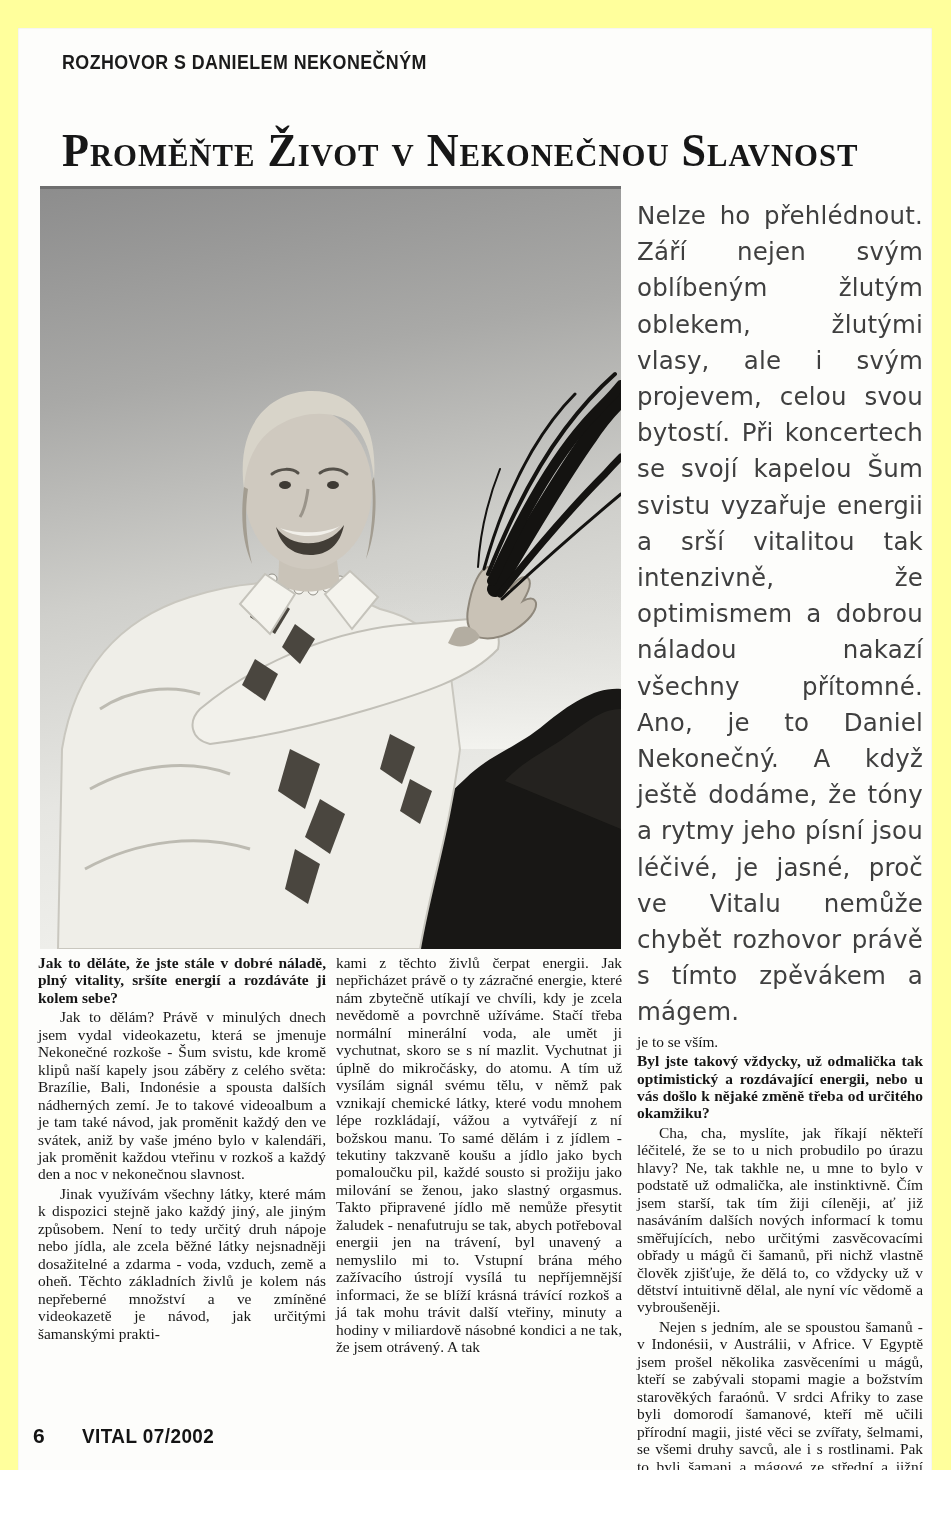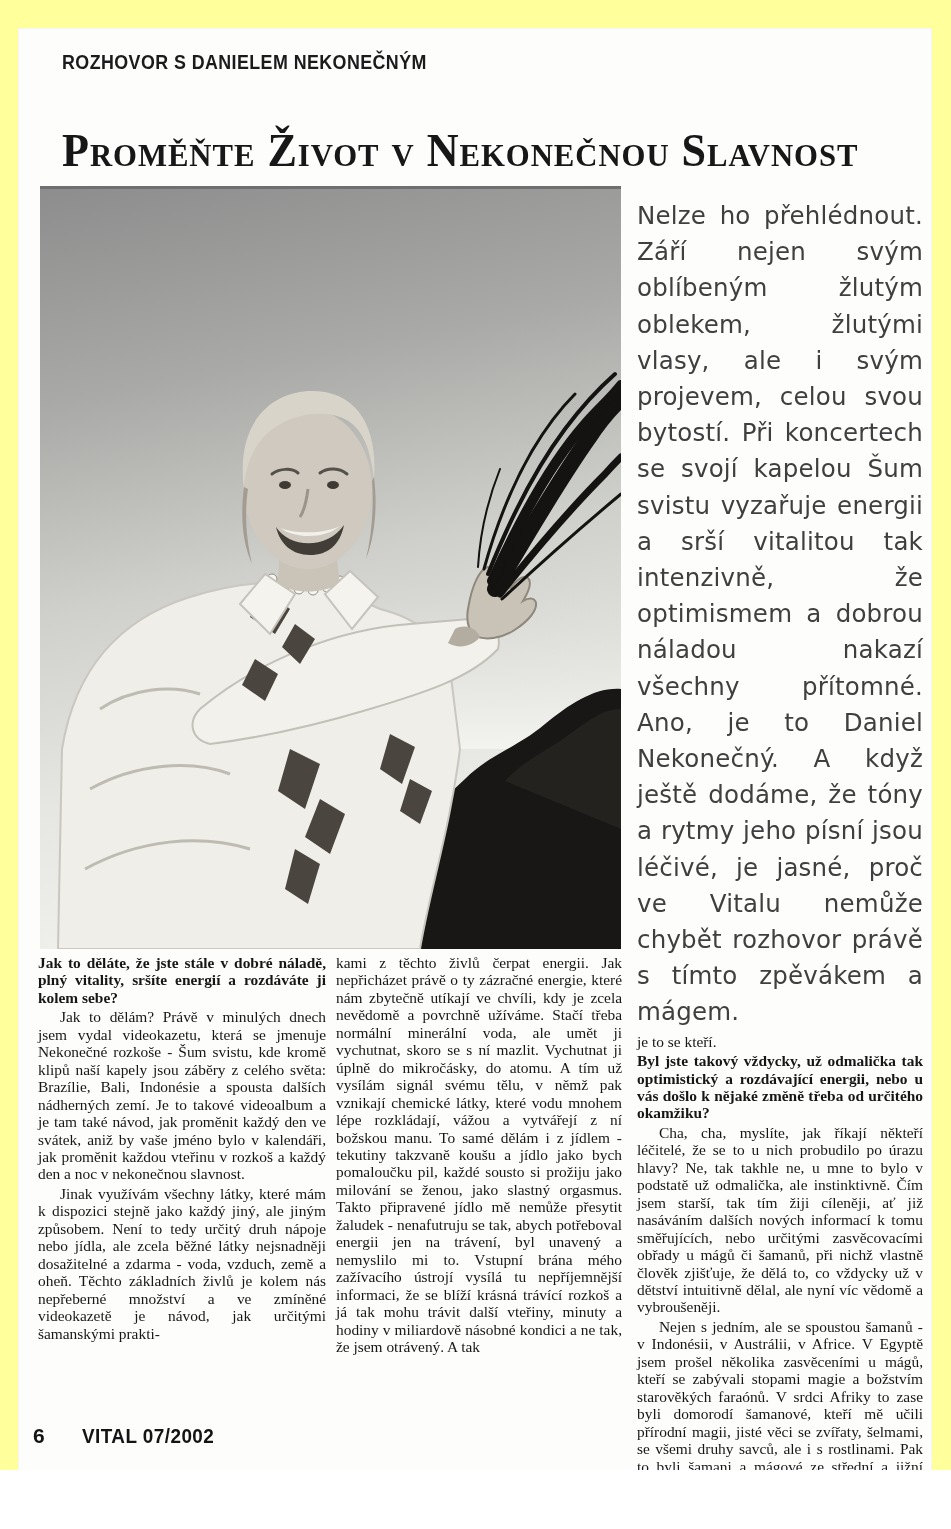--- a/index.html
+++ b/index.html
@@ -175,21 +175,21 @@
       <p class="indent">Jak to dělám? Právě v minulých dnech jsem vydal videokazetu, která se jmenuje Nekonečné rozkoše - Šum svistu, kde kromě klipů naší kapely jsou záběry z celého světa: Brazílie, Bali, Indonésie a spousta dalších nádherných zemí. Je to takové videoalbum a je tam také návod, jak proměnit každý den ve svátek, aniž by vaše jméno bylo v kalendáři, jak proměnit každou vteřinu v rozkoš a každý den a noc v nekonečnou slavnost.</p>
       <p class="indent">Jinak využívám všechny látky, které mám k dispozici stejně jako každý jiný, ale jiným způsobem. Není to tedy určitý druh nápoje nebo jídla, ale zcela běžné látky nejsnadněji dosažitelné a zdarma - voda, vzduch, země a oheň. Těchto základních živlů je kolem nás nepřeberné množství a ve zmíněné videokazetě je návod, jak určitými šamanskými prakti-</p>
     </div>
 
     <div id="col-mid" class="col">
       <p>kami z těchto živlů čerpat energii. Jak nepřicházet právě o ty zázračné energie, které nám zbytečně utíkají ve chvíli, kdy je zcela nevědomě a povrchně užíváme. Stačí třeba normální minerální voda, ale umět ji vychutnat, skoro se s ní mazlit. Vychutnat ji úplně do mikročásky, do atomu. A tím už vysílám signál svému tělu, v němž pak vznikají chemické látky, které vodu mnohem lépe rozkládají, vážou a vytvářejí z ní božskou manu. To samé dělám i z jídlem - tekutiny takzvaně koušu a jídlo jako bych pomaloučku pil, každé sousto si prožiju jako milování se ženou, jako slastný orgasmus. Takto připravené jídlo mě nemůže přesytit žaludek - nenafutruju se tak, abych potřeboval energii jen na trávení, byl unavený a nemyslilo mi to. Vstupní brána mého zažívacího ústrojí vysílá tu nepříjemnější informaci, že se blíží krásná trávící rozkoš a já tak mohu trávit další vteřiny, minuty a hodiny v miliardově násobné kondici a ne tak, že jsem otrávený. A tak</p>
     </div>
 
     <div id="col-right" class="col">
       <p class="intro">Nelze ho přehlédnout. Září nejen svým oblíbeným žlutým oblekem, žlutými vlasy, ale i svým projevem, celou svou bytostí. Při koncertech se svojí kapelou Šum svistu vyzařuje energii a srší vitalitou tak intenzivně, že optimismem a dobrou náladou nakazí všechny přítomné. Ano, je to Daniel Nekonečný. A když ještě dodáme, že tóny a rytmy jeho písní jsou léčivé, je jasné, proč ve Vitalu nemůže chybět rozhovor právě s tímto zpěvákem a mágem.</p>
-      <p>je to se kteří.</p>
+      <p>je to se vším.</p>
       <p class="question">Byl jste takový vždycky, už odmalička tak optimistický a rozdávající energii, nebo u vás došlo k nějaké změně třeba od určitého okamžiku?</p>
       <p class="indent">Cha, cha, myslíte, jak říkají někteří léčitelé, že se to u nich probudilo po úrazu hlavy? Ne, tak takhle ne, u mne to bylo v podstatě už odmalička, ale instinktivně. Čím jsem starší, tak tím žiji cíleněji, ať již nasáváním dalších nových informací k tomu směřujících, nebo určitými zasvěcovacími obřady u mágů či šamanů, při nichž vlastně člověk zjišťuje, že dělá to, co vždycky už v dětství intuitivně dělal, ale nyní víc vědomě a vybroušeněji.</p>
       <p class="indent">Nejen s jedním, ale se spoustou šamanů - v Indonésii, v Austrálii, v Africe. V Egyptě jsem prošel několika zasvěceními u mágů, kteří se zabývali stopami magie a božstvím starověkých faraónů. V srdci Afriky to zase byli domorodí šamanové, kteří mě učili přírodní magii, jisté věci se zvířaty, šelmami, se všemi druhy savců, ale i s rostlinami. Pak to byli šamani a mágové ze střední a jižní Ameriky, potomci Aztéků. A v Brazílii zase ta nejprapřírodnější magie, založená na tom, že člověk při ní používal všechno, co měl kolem sebe v pralese.</p>
 
     </div>
 
     <div class="footer-issue-row">
       <span class="page-number">6</span>
       <span class="issue-label">VITAL 07/2002</span>
     </div>

